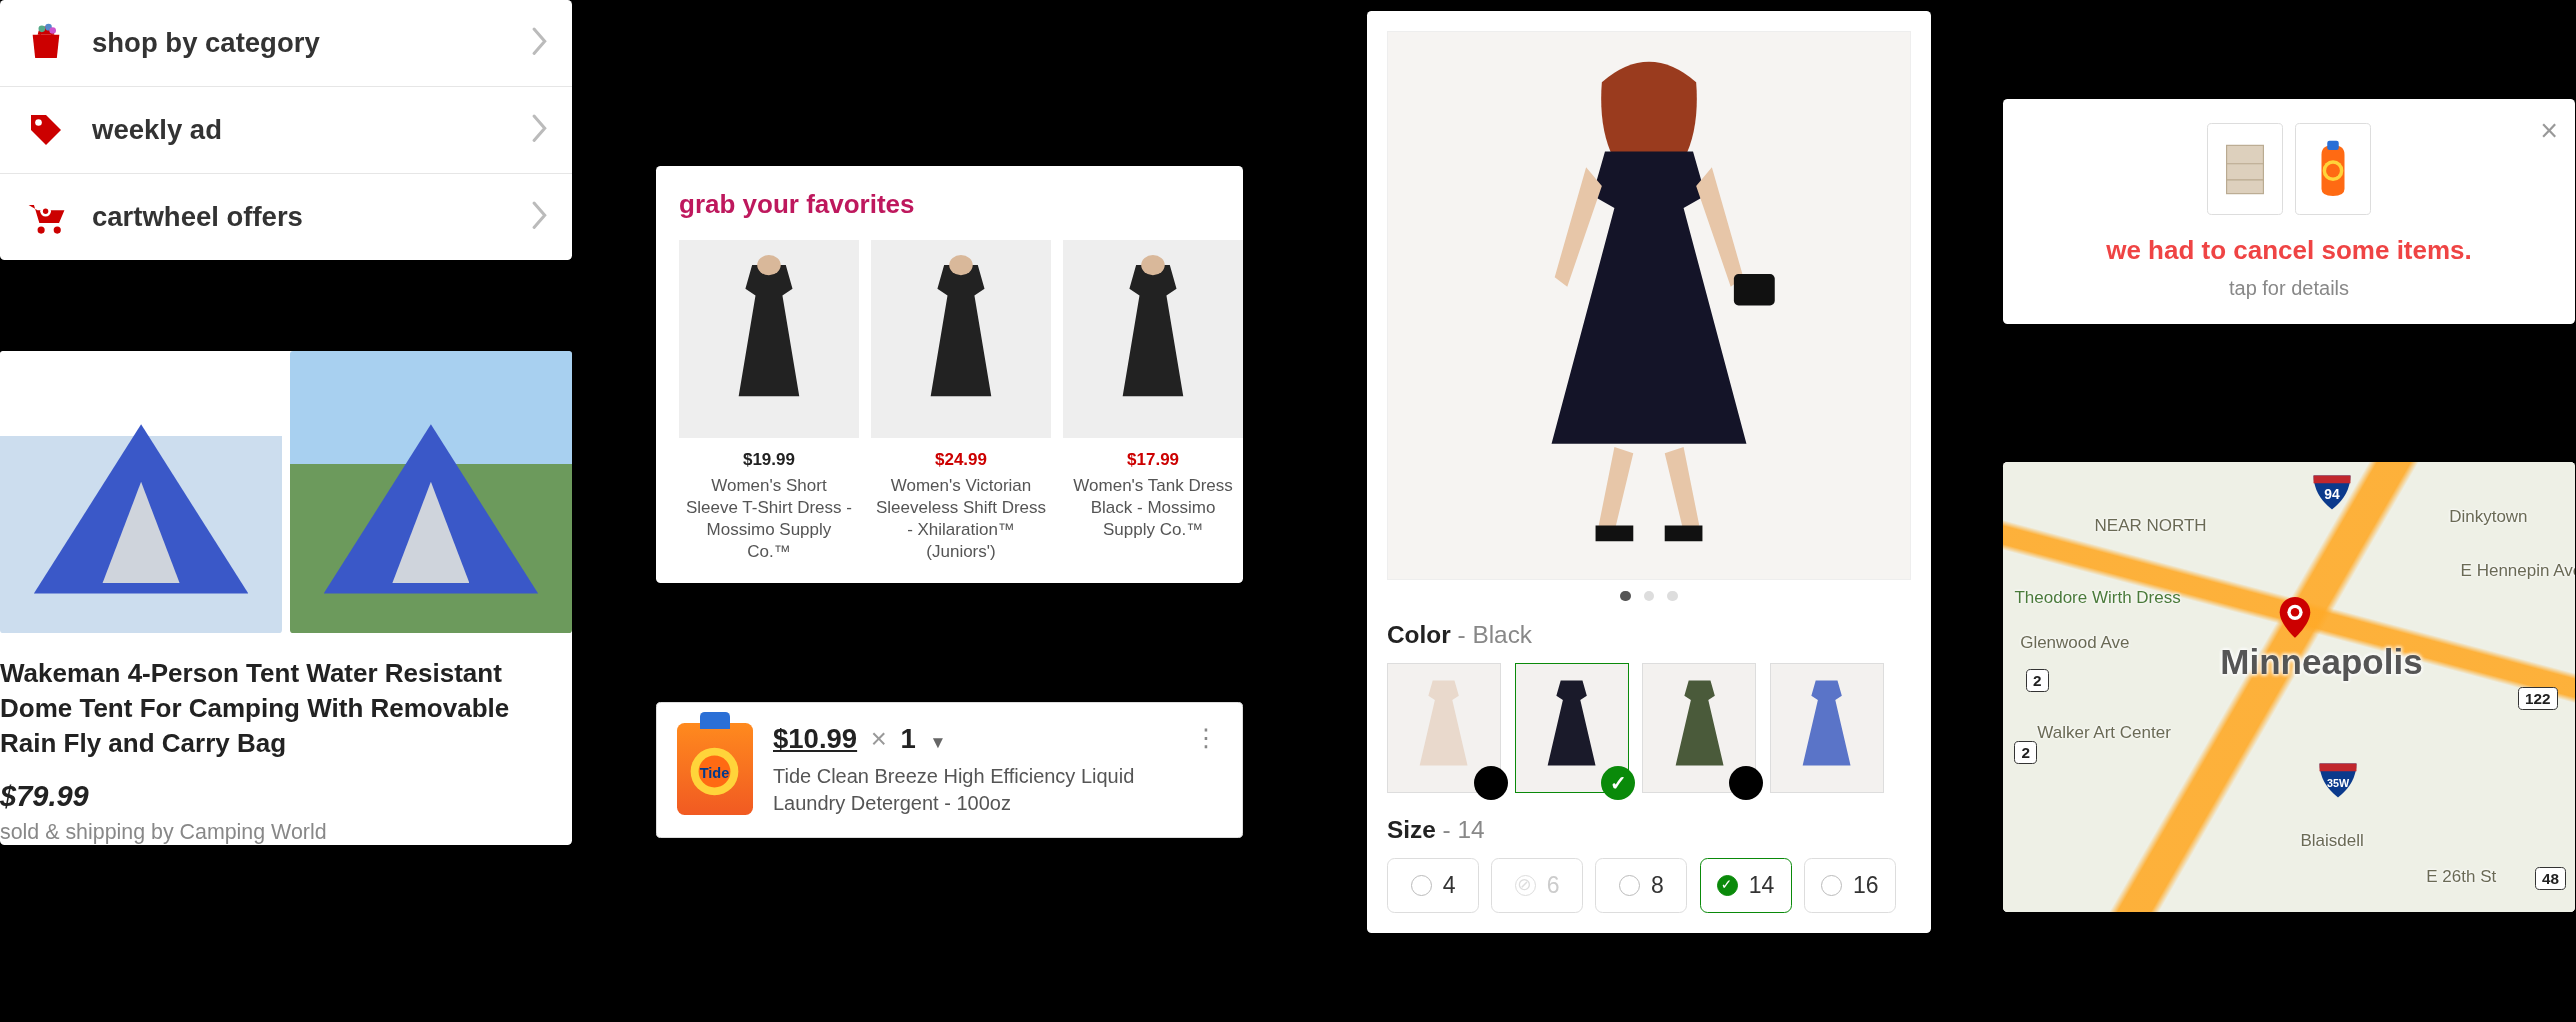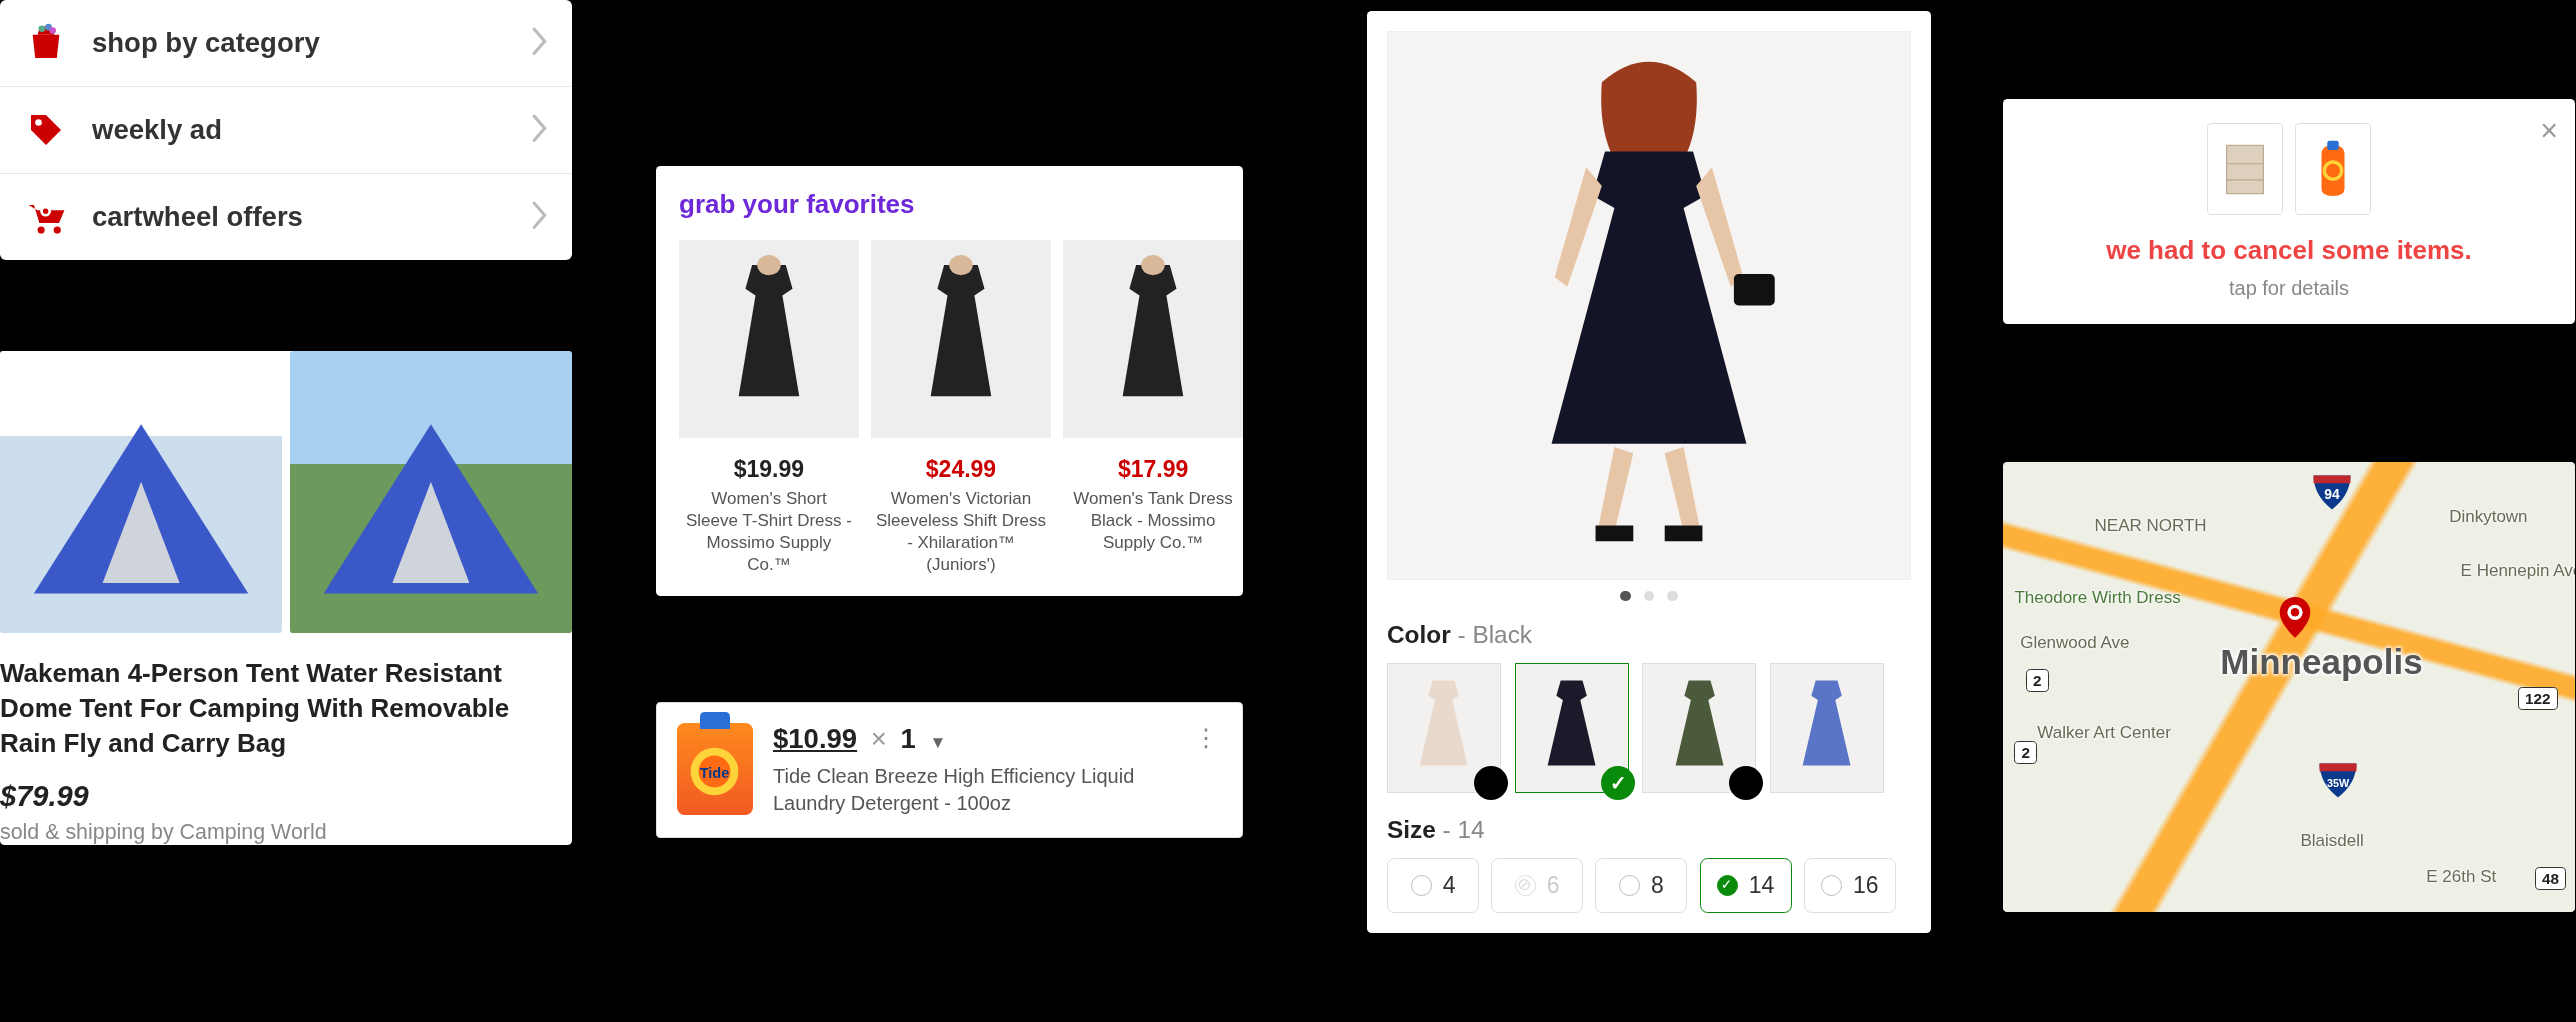--- a/index.html
+++ b/index.html
@@ -12,21 +12,21 @@
     transform-origin: top left;
   }
   .card {
     background: #fff;
     border-radius: 4.6px;
     box-shadow: 0 3.1px 10.7px rgba(0,0,0,0.25);
     position: absolute;
   }
 
   
-  #menu-card { left: 0px; top: 0px; width: 572px; border-radius: 6px; }
+  #menu-card { left: 0px; top: 0px; width: 572px; }
   .menu-row {
     display: flex;
     align-items: center;
     padding: 20px 23px;
     border-bottom: 0.8px solid #e6e6e6;
     cursor: pointer;
   }
   .menu-row:last-child { border-bottom: none; }
   .menu-icon {
     width: 46px; height: 46px;
@@ -49,29 +49,29 @@
     border-radius: 3.1px;
   }
   .tent-img.a { background: linear-gradient(180deg,#fff 0%,#fff 30%,#cde 30%,#cde 100%); position:relative; }
   .tent-img.b { background: linear-gradient(180deg,#a8d0f0 0%,#a8d0f0 40%,#6c9a5c 40%,#6c9a5c 100%); position:relative; }
   .tent-title { font-size: 26px; font-weight: 700; color: #222; line-height: 1.35; margin-bottom: 18.3px; }
   .tent-price { font-size: 29px; font-weight: 700; color: #222; margin-bottom: 7.6px; font-style: italic; }
   .tent-seller { font-size: 21.4px; color: #888; }
 
   
   #fav-card { left: 656px; top: 166px; width: 587px; padding: 23px 0 20px 23px; overflow:hidden; }
-  .fav-title { font-size: 26px; font-weight: 700; color: #6d28d9; margin-bottom: 20px; }
+  .fav-title { font-size: 26px; font-weight: 700; color: #be185d; margin-bottom: 20px; }
   .fav-row { display: flex; gap: 12.2px; }
   .fav-item { width: 191px; text-align: center; }
   .fav-thumb {
     width: 100%; height: 198px;
     background:#eee;
     display:flex; align-items:center; justify-content:center;
   }
-  .fav-price { font-size: 23px; font-weight: 700; margin-top: 18px; }
+  .fav-price { font-size: 17px; font-weight: 700; margin-top: 12px; }
   .fav-price.black { color:#222; }
   .fav-price.red { color:#c00; }
   .fav-name { font-size: 17px; color:#555; line-height:1.3; margin-top:4.6px; padding:0 4.6px; }
 
   
   #cart-card { left: 656px; top: 702px; width: 587px; padding: 20px; display:flex; align-items:flex-start; border:0.8px solid #ddd; }
   .cart-thumb {
     width: 76px; height: 92px;
     background: linear-gradient(180deg,#ff8a1e,#f15a22);
     border-radius:7.6px;

